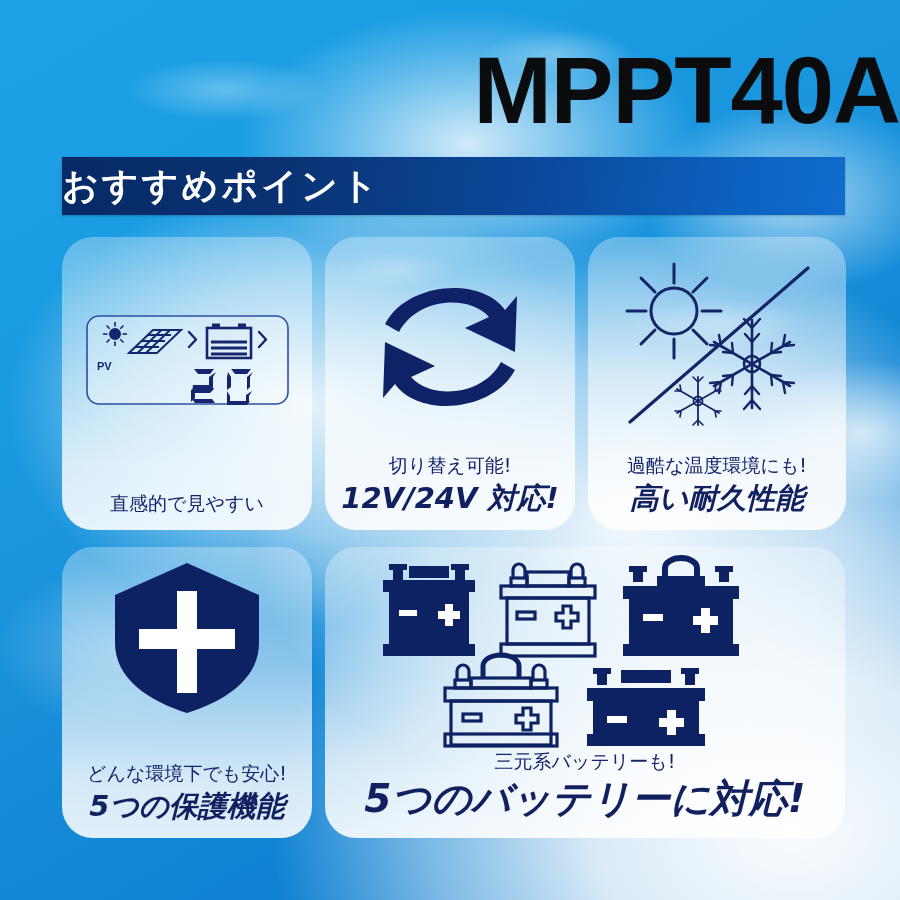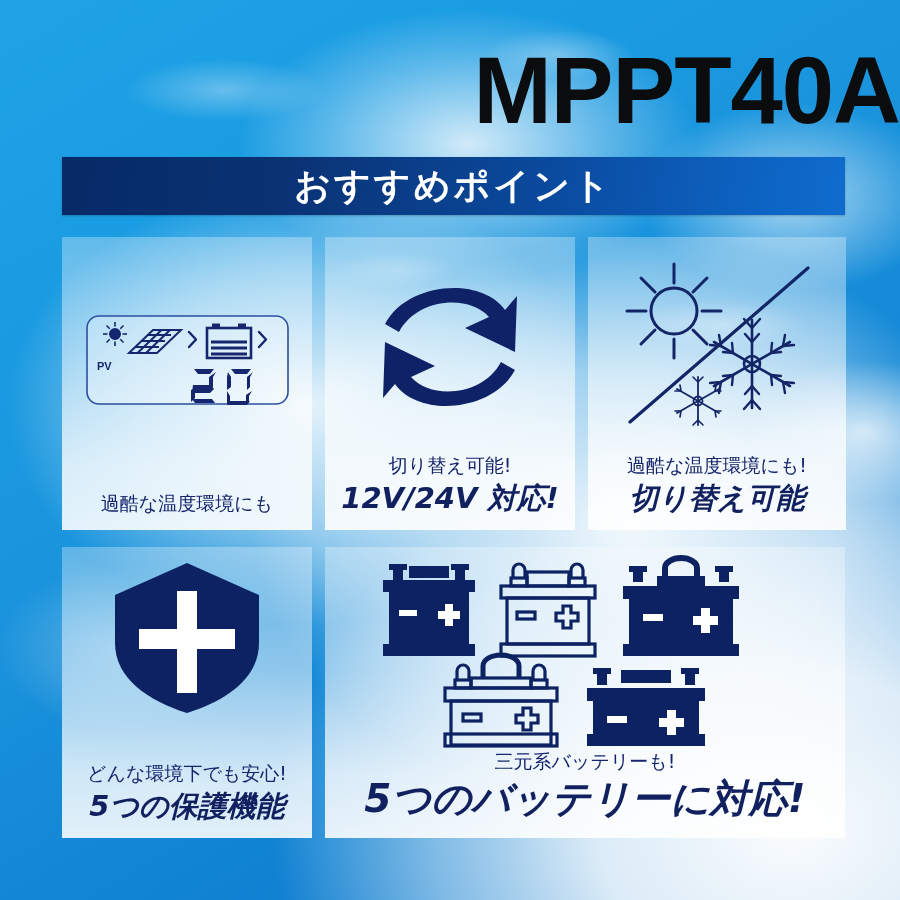--- a/index.html
+++ b/index.html
@@ -43,33 +43,33 @@
     text-align:right;
     font-size:94px; font-weight:bold; letter-spacing:-1px;
     color:#0b0c0e; line-height:1;
     font-family:"Liberation Sans","DejaVu Sans",sans-serif;
   }
 
   
   #banner{
     position:absolute; left:62px; top:157px; width:783px; height:58px;
     background:linear-gradient(100deg,#062a66 0%,#0a3273 28%,#0a4a9e 62%,#0d63c2 88%,#0f6ccd 100%);
-    display:flex; align-items:center; justify-content:center;
+    display:flex; align-items:center; 
     box-shadow:0 1px 2px rgba(0,0,0,.22);
   }
   #banner .btxt{
     color:#ffffff; font-size:36px; font-weight:bold; letter-spacing:3px;
     font-family:"DejaVu Sans","Liberation Sans",sans-serif;
   }
 
   
   .card{
     position:absolute;
     background:linear-gradient(180deg, rgba(255,255,255,.30) 0%, rgba(255,255,255,.52) 42%, rgba(255,255,255,.80) 78%, rgba(255,255,255,.88) 100%);
-    display:flex; flex-direction:column; align-items:center;
+    display:flex; flex-direction:column; align-items:center;border-radius:31px;
   }
   
   #card-lcd     { left:62px;  top:237px; width:250px; height:293px; }
   #card-voltage { left:325px; top:237px; width:250px; height:293px; }
   #card-durable { left:588px; top:237px; width:258px; height:293px; }
   
   #card-protect { left:62px;  top:547px; width:250px; height:291px;gap:36px; }
   #card-battery { left:325px; top:547px; width:520px; height:291px; }
 
   .icon-area{ flex:1; display:flex; align-items:center; justify-content:center; width:100%; }
@@ -157,21 +157,21 @@
           <path d="M144 58 l3 5 v10 l-4 3 v-13 z" transform="translate(-1,0)"></path>
           <path d="M167 77 l-3 5 v6 l-3 3 v-10 z"></path>
           <path d="M143 77 l3 5 v6 l-3 3 v-10 z" transform="translate(-1,0)"></path>
           <path d="M144 87 h20 l-3 4 h-20 z" transform="translate(1,0)"></path>
         </g>
       </svg>
       <svg width="0" height="0" style="position:absolute"></svg>
     </div>
   </div>
   <div class="caption">
-    <div class="cap-sub">過酷な温度環境にも</div>
+    <div class="cap-sub">直感的で見やすい</div>
   </div>
 </div>
 
 <div class="card" id="card-voltage">
   <div class="icon-area">
     <svg width="170" height="160" viewBox="0 0 170 160">
       <path d="M20 58 C42 16 116 10 140 44 L152 30 L150 86 L100 62 L124 51 C104 28 52 32 34 66 Z" fill="#0f2268"></path>
       <path d="M150 104 C128 146 54 152 30 118 L18 132 L20 76 L70 100 L46 111 C66 134 118 130 136 96 Z" fill="#0f2268"></path>
     </svg>
   </div>
@@ -218,21 +218,21 @@
         <g stroke-width="1.6">
           <path d="M0 -19 l-5 -5 M0 -19 l5 -5 M0 19 l-5 5 M0 19 l5 5"></path>
           <path d="M-17 -10 l-6 0 M-17 -10 l-1 -6 M17 10 l6 0 M17 10 l1 6"></path>
           <path d="M-17 10 l-6 0 M-17 10 l-1 6 M17 -10 l6 0 M17 -10 l1 -6"></path>
         </g>
       </g>
     </svg>
   </div>
   <div class="caption">
     <div class="cap-sub">過酷な温度環境にも!</div>
-    <div class="cap-main">切り替え可能</div>
+    <div class="cap-main">高い耐久性能</div>
   </div>
 </div>
 
 <div class="card" id="card-protect">
   <div class="icon-area">
     <svg width="160" height="160" viewBox="0 0 160 160">
       <path d="M80 6 L152 38 L152 86 C152 122 118 144 80 156 C42 144 8 122 8 86 L8 38 Z" fill="#0d2263"></path>
       <path d="M70 34 h20 v38 h38 v20 h-38 v44 h-20 v-44 h-38 v-20 h38 z" fill="#ffffff"></path>
     </svg>
   </div>

